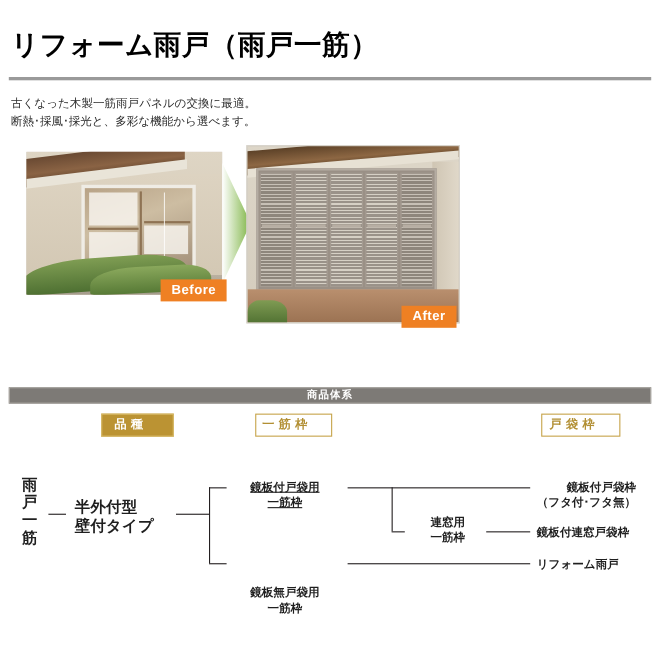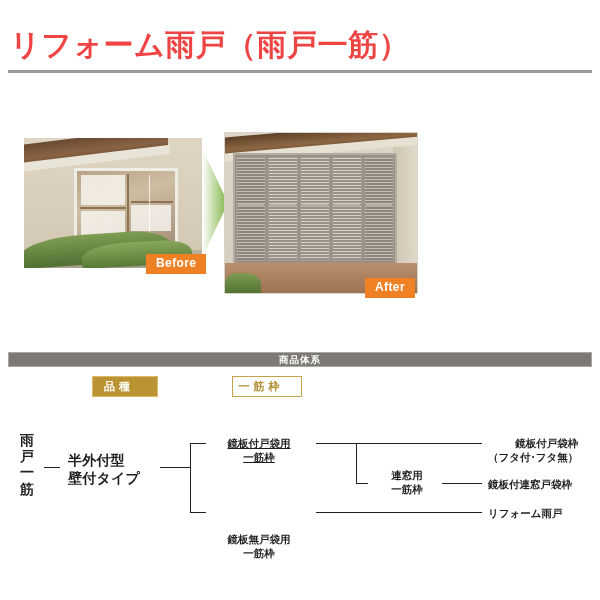--- a/index.html
+++ b/index.html
@@ -23,25 +23,25 @@
   }
 
   
   .title-block {
     position: absolute;
     left: 10px;
     top: 28px;
     width: 580px;
   }
   .page-title {
-    font-size: 30px;
+    font-size: 25px;
     font-weight: bold;
     letter-spacing: 0.5px;
     line-height: 1.1;
-    color: #ef4444;
+    color: #000000;
     white-space: nowrap;
   }
   .title-rule {
     position: absolute;
     left: 8px;
     top: 70px;
     width: 584px;
     height: 3px;
     background: #9a9a9a;
   }
@@ -324,20 +324,24 @@
 </head>
 <body>
 
 <div class="page">
 
   <div class="title-block">
     <div class="page-title">リフォーム雨戸（雨戸一筋）</div>
   </div>
   <div class="title-rule"></div>
 
+  <div class="lead">
+    <div>古くなった木製一筋雨戸パネルの交換に最適。</div>
+    <div>断熱･採風･採光と、多彩な機能から選べます。</div>
+  </div>
 
   <div class="photos">
 
     <div class="photo photo-before">
       <div class="b-sky"></div>
       <div class="b-wall"></div>
       <div class="b-eave"></div>
       <div class="b-eave2"></div>
 
       <div class="b-window">
@@ -386,20 +390,21 @@
     </div>
 
     <div class="badge badge-before">Before</div>
     <div class="badge badge-after">After</div>
   </div>
 
   <div class="section-bar">商品体系</div>
 
   <div class="chip chip-filled chip-hinshu">品種</div>
   <div class="chip chip-outline chip-hitosuji">一筋枠</div>
+  <div class="chip chip-outline chip-tobukuro">戸袋枠</div>
 
   <div class="tree">
 
     <div class="vlabel" style="top:32px;">
       <span>雨</span>
       <span>戸</span>
       <span>一</span>
       <span>筋</span>
     </div>
 

